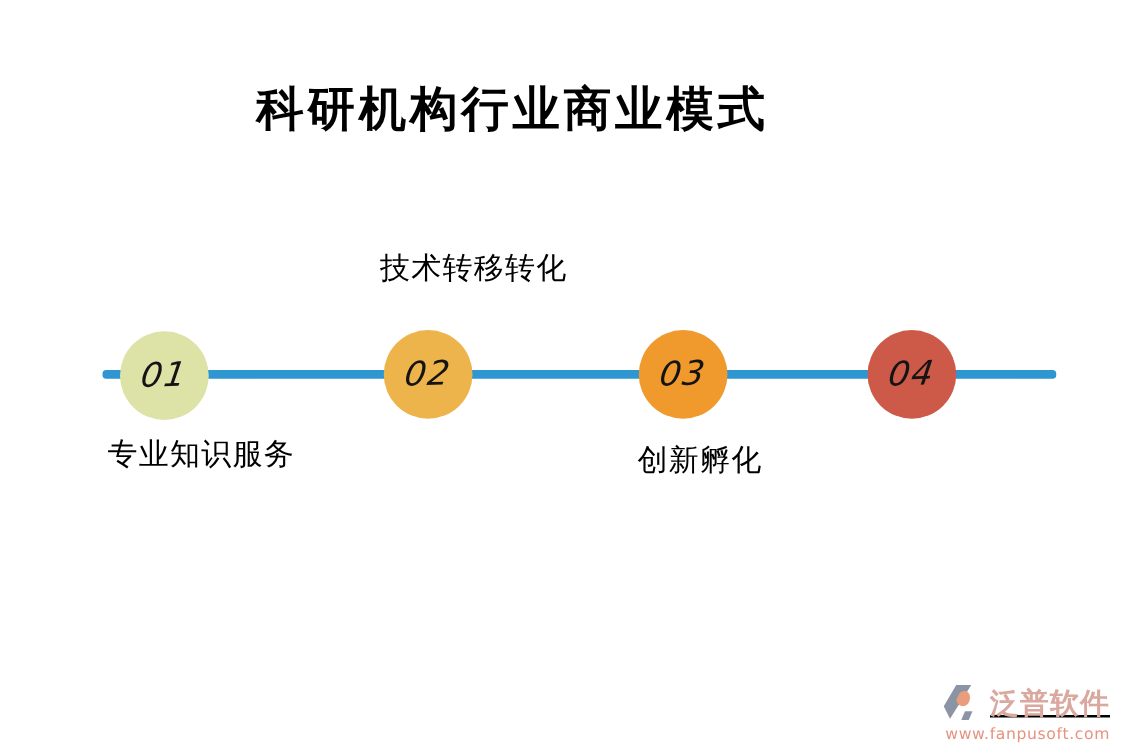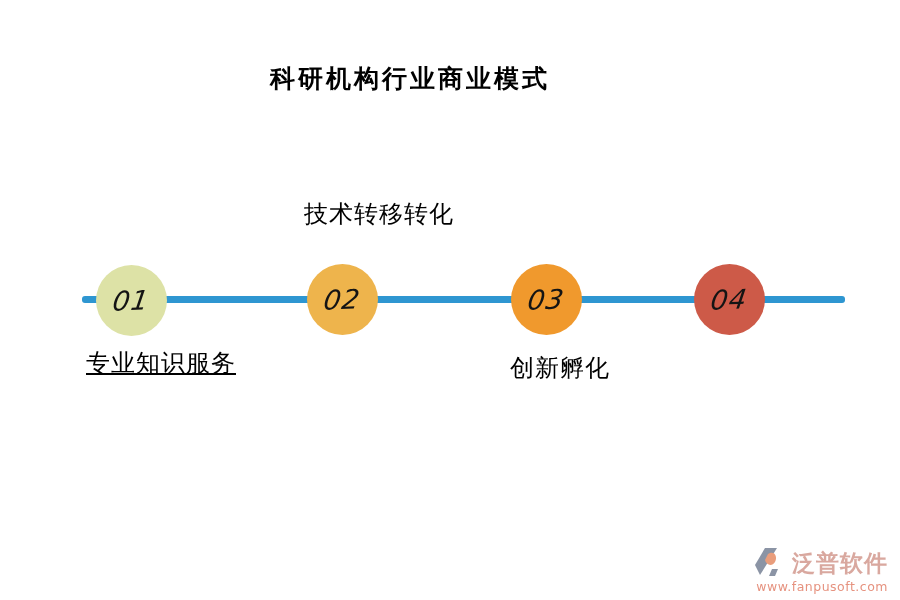--- a/index.html
+++ b/index.html
@@ -6,21 +6,21 @@
   body{
     width:900px;height:600px;position:relative;overflow:hidden;
     background:#ffffff;
     font-family:"DejaVu Serif","Liberation Serif",serif;
   }
   .canvas{position:absolute;inset:0;}
 
   .title{
     position:absolute;left:0;top:62px;width:820px;
     text-align:center;
-    font-size:25px;font-weight:bold;color:#000;
+    font-size:38px;font-weight:bold;color:#000;
     letter-spacing:3px;margin:0;
   }
 
   .timeline-line{
     position:absolute;left:82px;top:296px;width:763px;height:7px;
     border-radius:3px;z-index:1;
   }
 
   .circle{
     position:absolute;width:71px;height:71px;border-radius:50%;
@@ -36,30 +36,30 @@
   .c1{left:96px;top:265px;}
   .c2{left:307px;top:264px;}
   .c3{left:511px;top:264px;}
   .c4{left:694px;top:264px;}
 
   .step-label{
     position:absolute;transform:translateX(-50%);
     font-size:24px;color:#000;white-space:nowrap;
     letter-spacing:1px;
   }
-  .lbl1{left:161px;top:347px;text-decoration:underline;}
+  .lbl1{left:161px;top:347px;}
   .lbl2{left:379px;top:198px;}
   .lbl3{left:560px;top:352px;}
   .lbl4{left:763px;top:190px;}
 
   .watermark{
     position:absolute;right:12px;bottom:6px;
     width:150px;text-align:right;
   }
-  .wm-row{display:flex;align-items:center;justify-content:flex-end;gap:12px;}
+  .wm-row{display:flex;align-items:center;justify-content:flex-end;gap:12px;text-decoration:underline;}
   .wm-brand{
     font-size:23px;font-weight:bold;letter-spacing:1px;
     line-height:1.1;
   }
   .wm-url{
     font-family:"DejaVu Sans","Liberation Sans",sans-serif;
     font-size:12.5px;font-weight:normal;letter-spacing:0.5px;
     margin-top:0px;
   }
   .wm-icon{width:28px;height:32px;flex:0 0 auto;}

